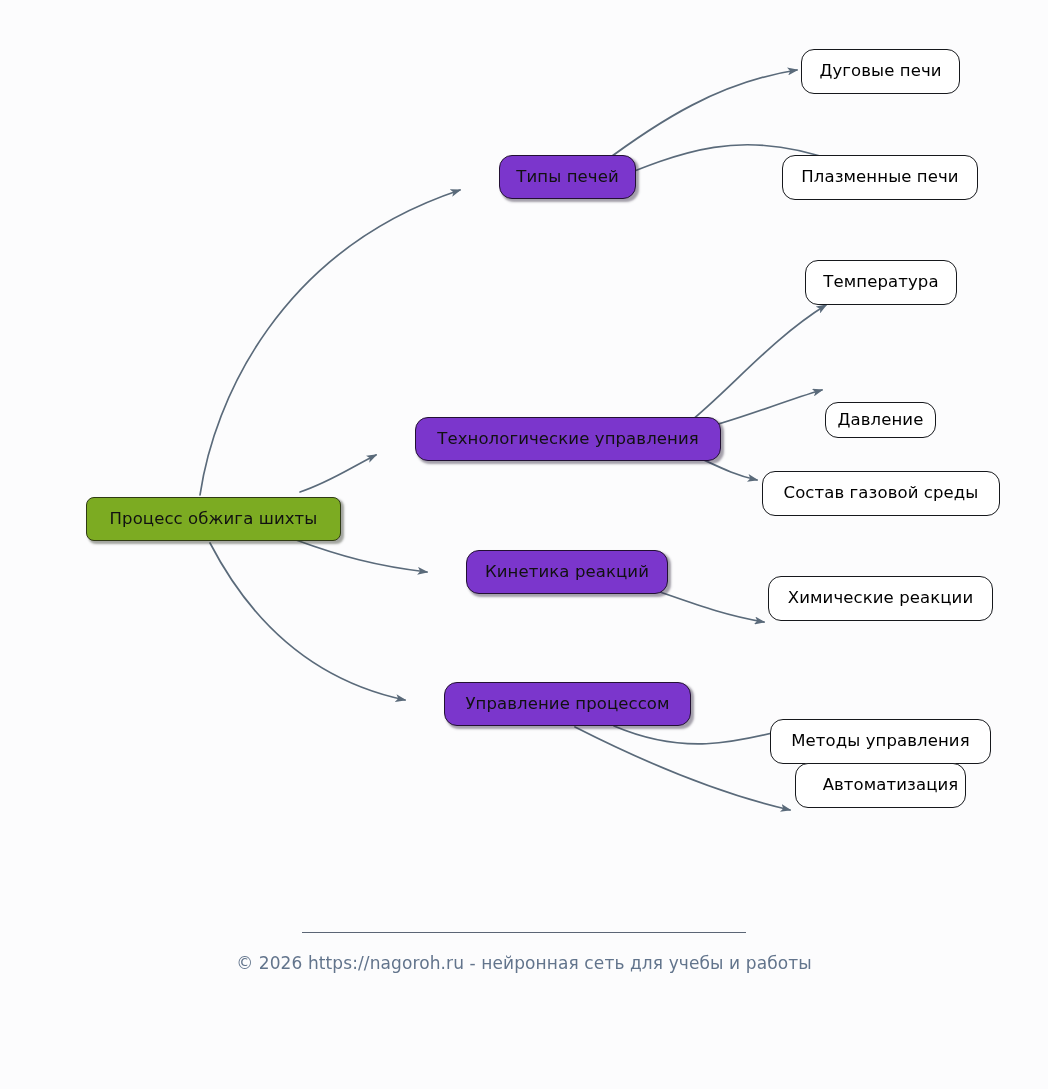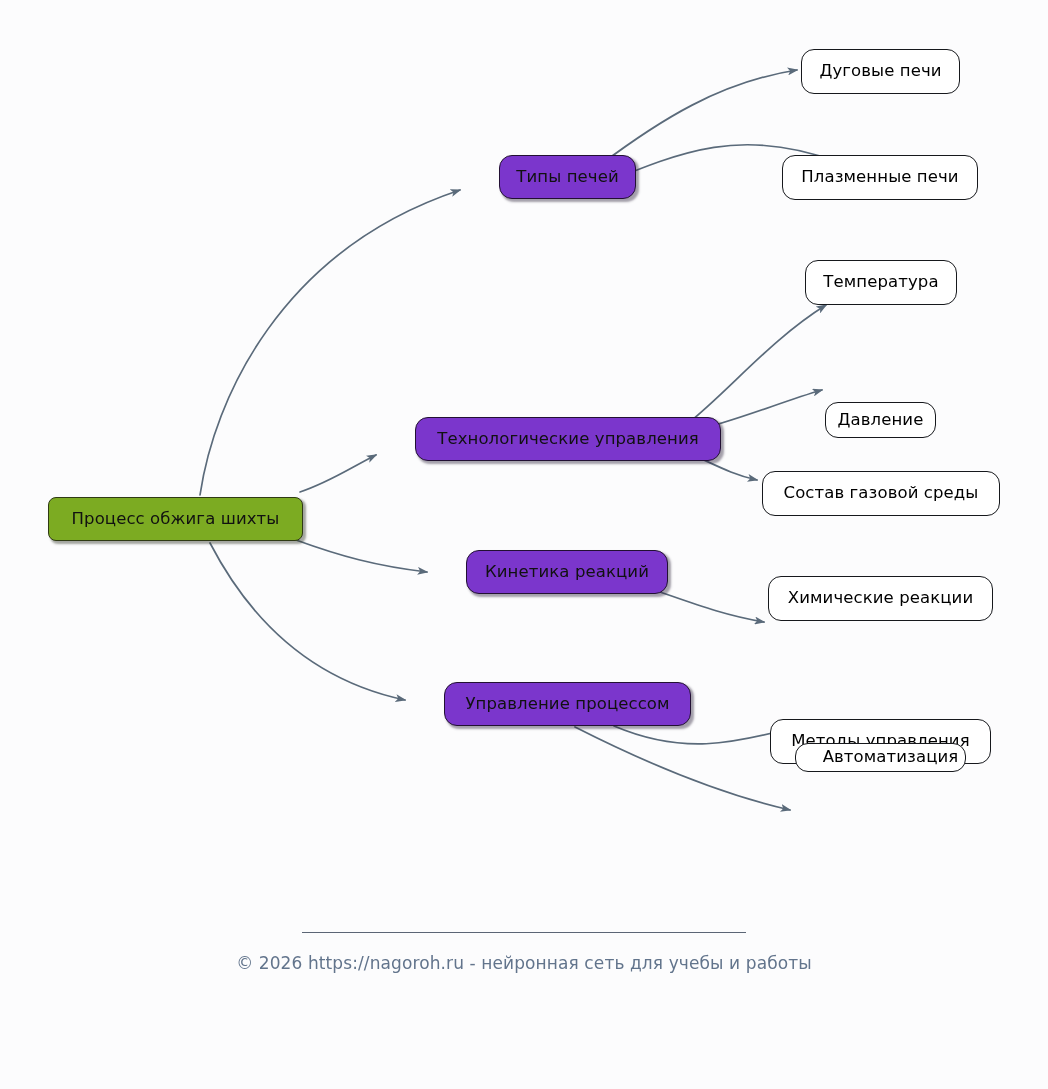--- a/index.html
+++ b/index.html
@@ -46,20 +46,21 @@
     line-height: 1;
     color: #111111;
     letter-spacing: 0.1px;
   }
 
   .node.root {
     background: #7cab22;
     border: 1.6px solid #2f3a14;
     border-radius: 8px;
     box-shadow: 2.5px 2.5px 2.2px rgba(40,45,30,0.42);
+    margin-left: 38px;
   }
 
   .node.branch {
     background: #7b36cc;
     border: 1.6px solid #221033;
     border-radius: 13px;
     box-shadow: 2.5px 2.5px 2.2px rgba(40,30,55,0.42);
     margin-left: 36px;
   }
 
@@ -158,21 +159,21 @@
       </div>
       <div class="node leaf" style="left: 762px; top: 471px; width: 238px; height: 45px;">
         <span>Состав газовой среды</span>
       </div>
       <div class="node leaf" style="left: 768px; top: 576px; width: 225px; height: 45px;">
         <span>Химические реакции</span>
       </div>
       <div class="node leaf" style="left: 770px; top: 682px; width: 221px; height: 45px; margin-top: 37px;">
         <span>Методы управления</span>
       </div>
-      <div class="node leaf" style="left: 795px; top: 743px; width: 171px; height: 29px; padding-left: 20px;">
+      <div class="node leaf" style="left: 795px; top: 763px; width: 171px; height: 45px; padding-left: 20px;">
         <span>Автоматизация</span>
       </div>
     </div>
 
   <div id="caption-block">
     <div class="caption-rule"></div>
     <div class="caption-footer">© 2026 https://nagoroh.ru - нейронная сеть для учебы и работы</div>
   </div>
 
 </div>

